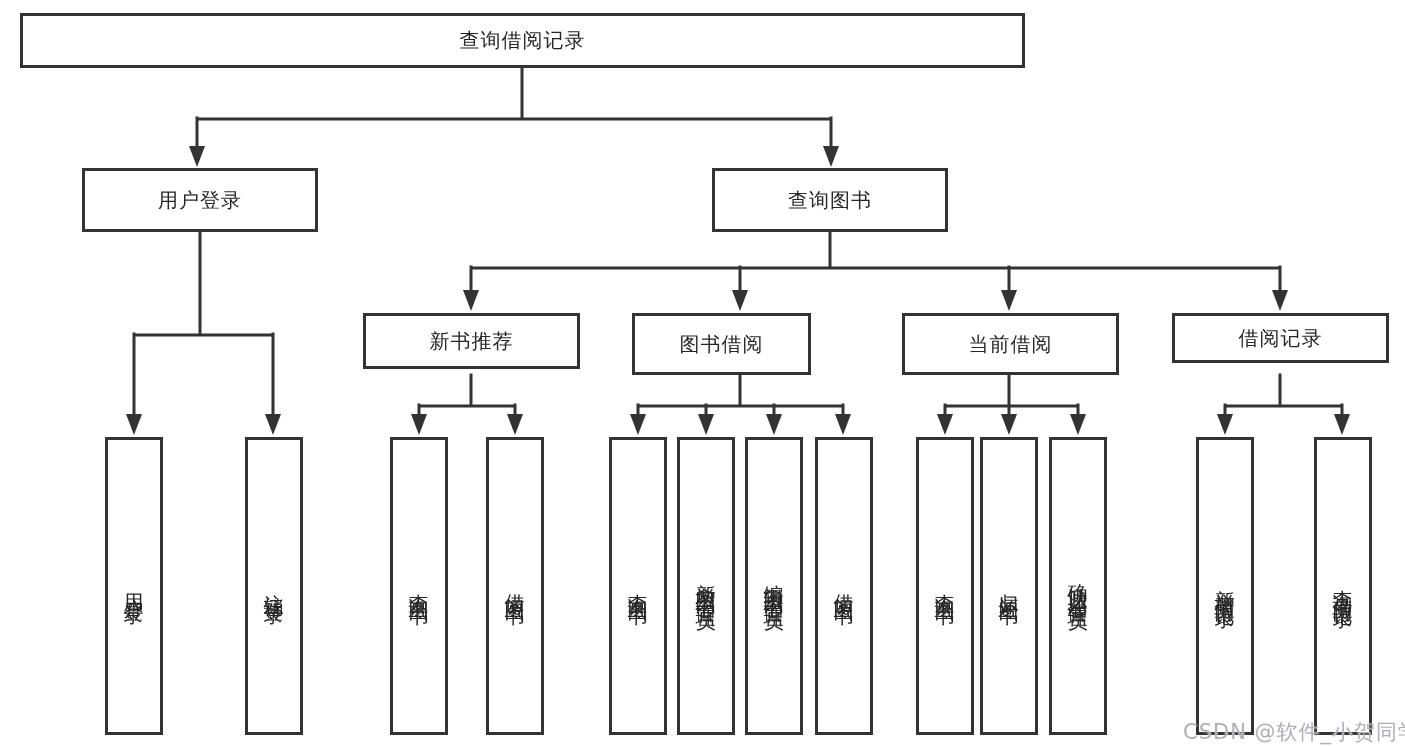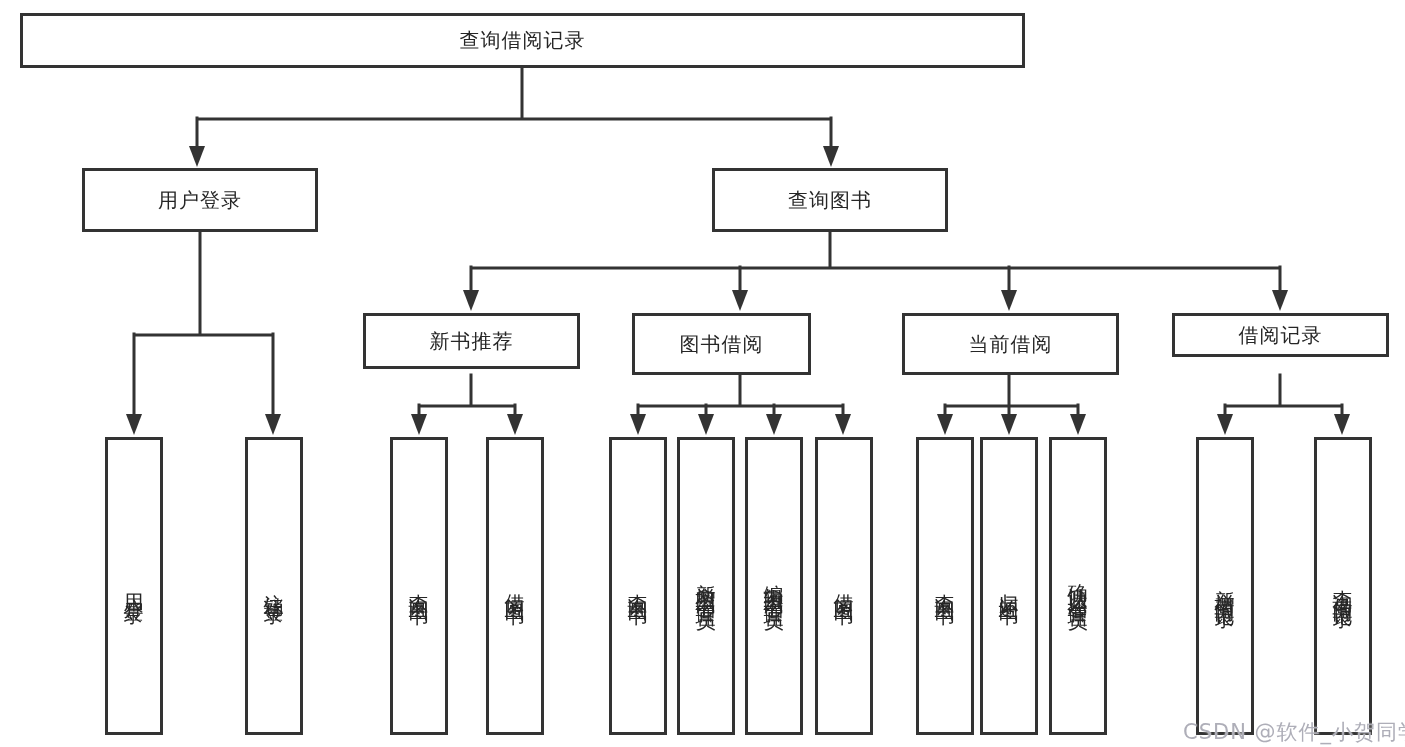--- a/index.html
+++ b/index.html
@@ -121,21 +121,21 @@
 
   <div class="node" style="left:363px; top:313px; width:217px; height:56px;">
     <span>新书推荐</span>
   </div>
   <div class="node" style="left:632px; top:313px; width:179px; height:62px;">
     <span>图书借阅</span>
   </div>
   <div class="node" style="left:902px; top:313px; width:217px; height:62px;">
     <span>当前借阅</span>
   </div>
-  <div class="node" style="left:1172px; top:313px; width:217px; height:44px;">
+  <div class="node" style="left:1172px; top:313px; width:217px; height:50px;">
     <span>借阅记录</span>
   </div>
 
   <div class="node leaf" style="left:105px;">
     <span class="v-label">用户登录</span>
   </div>
   <div class="node leaf" style="left:245px;">
     <span class="v-label">注销登录</span>
   </div>
 

